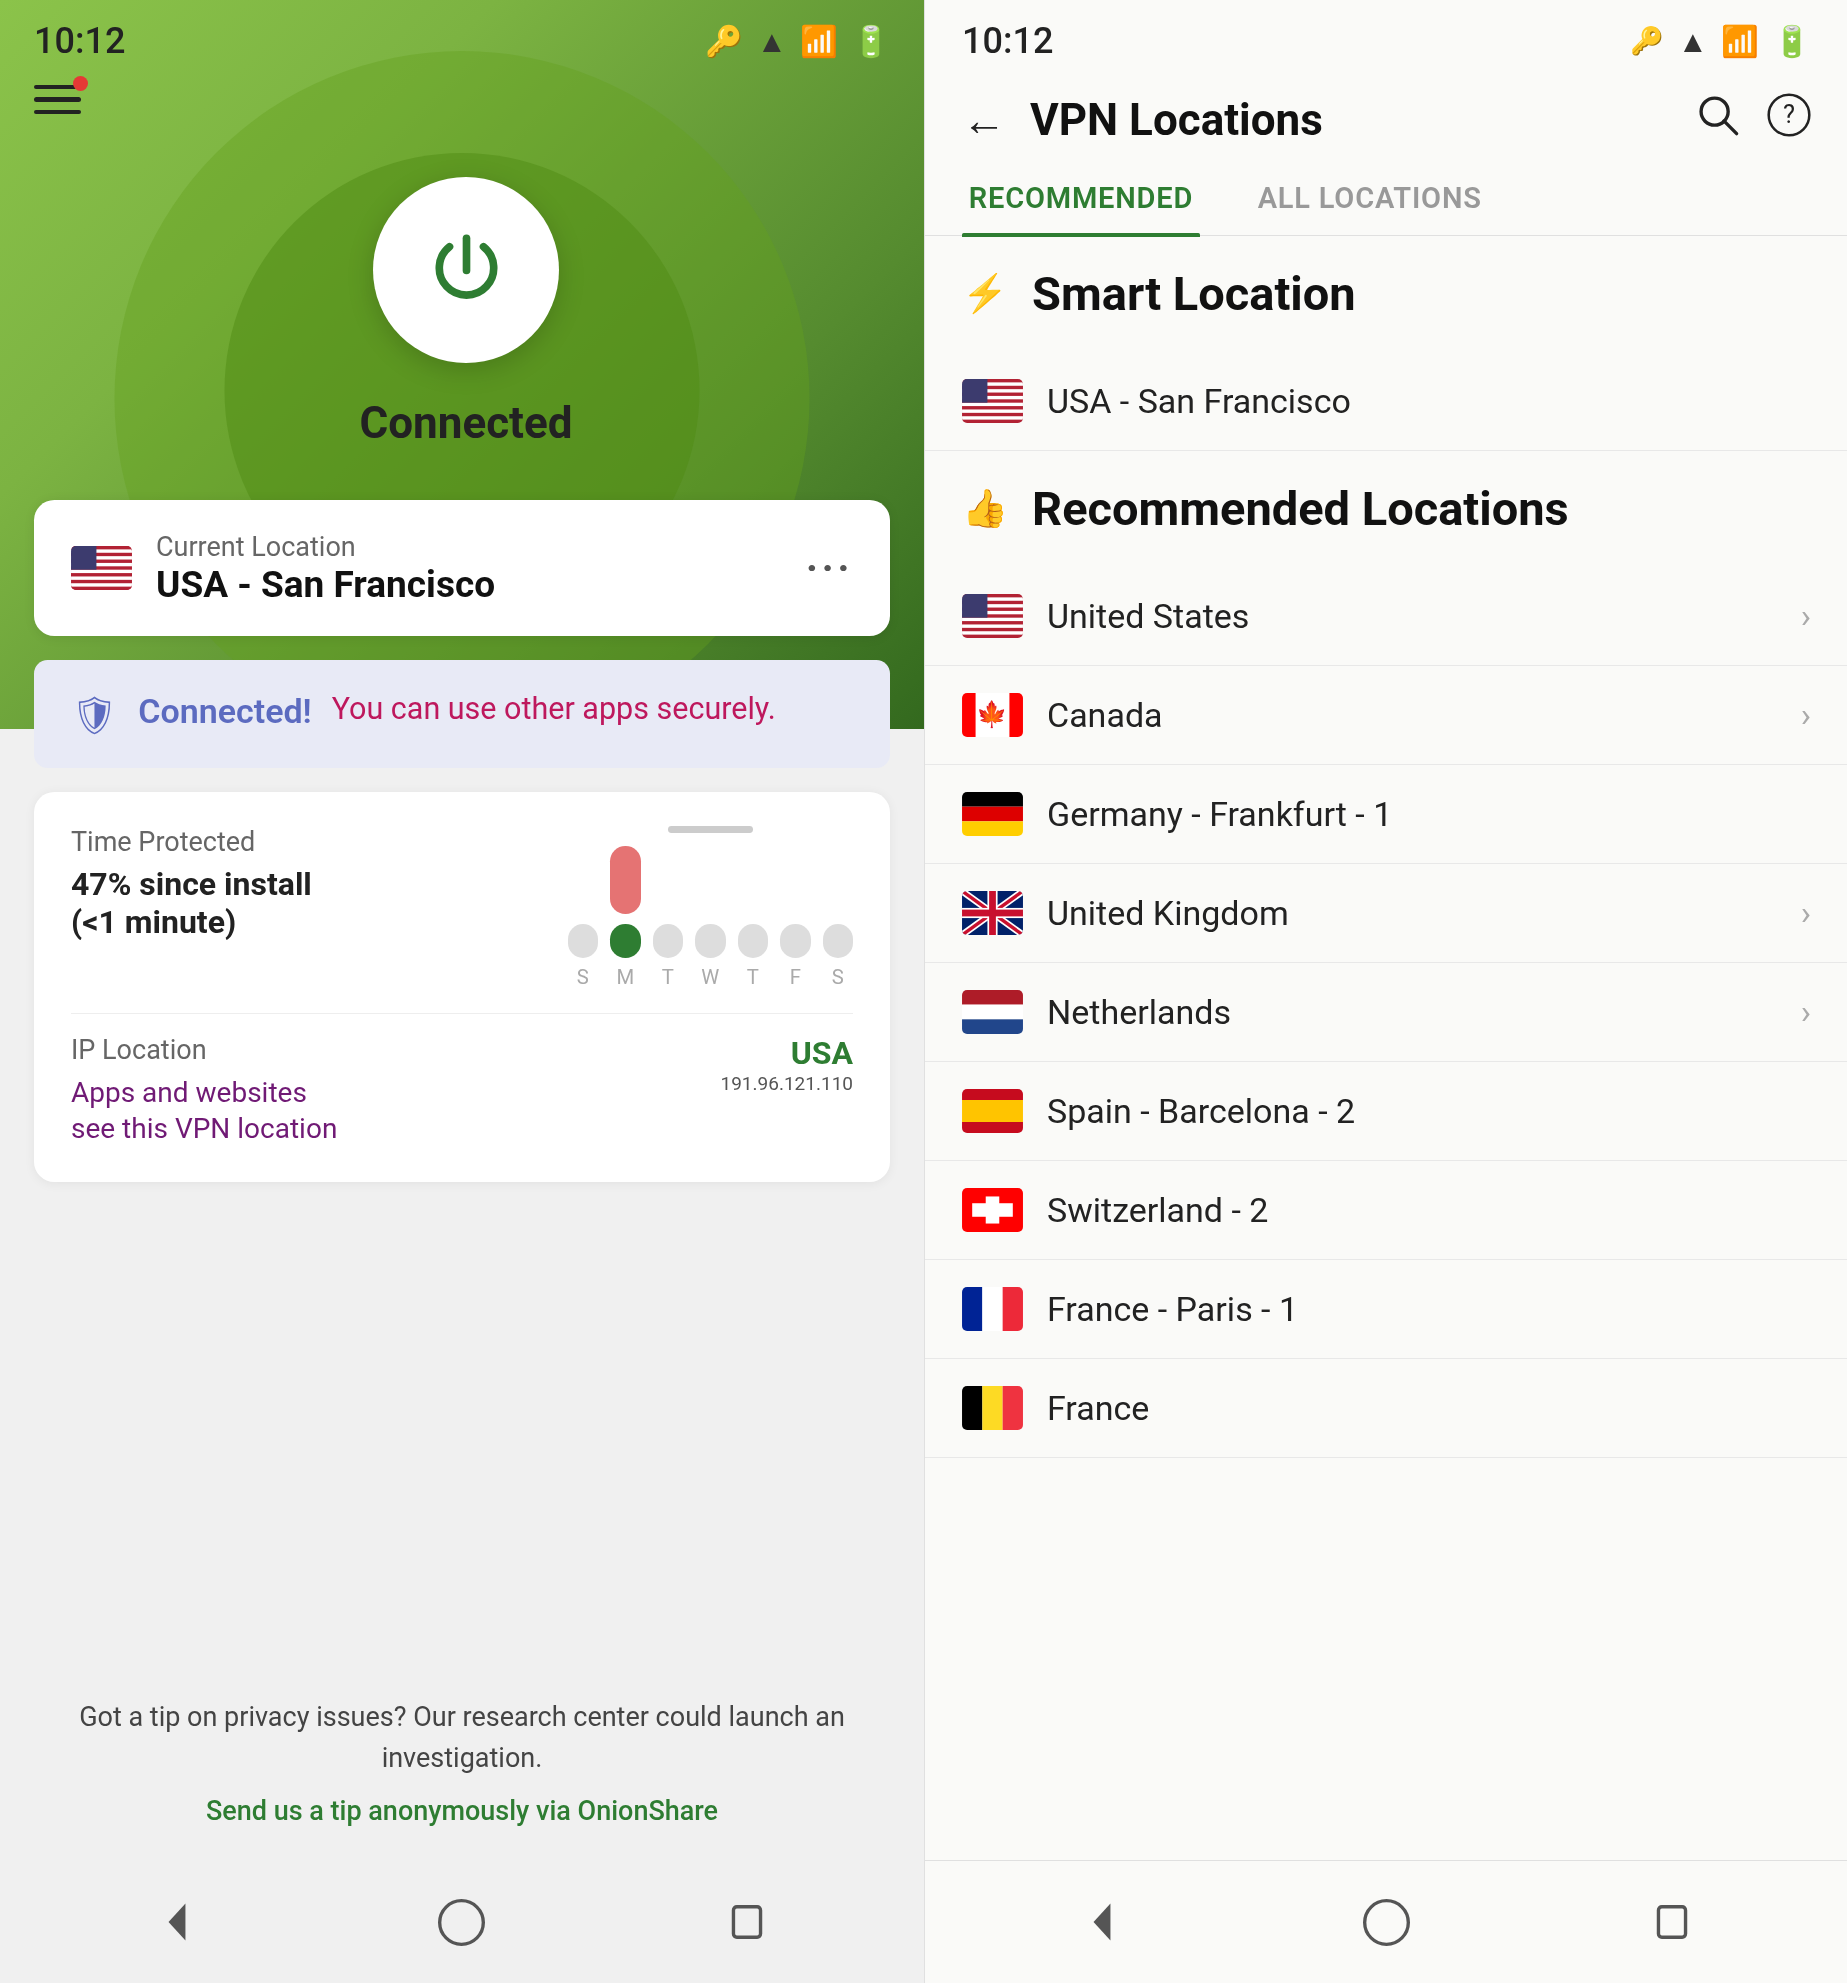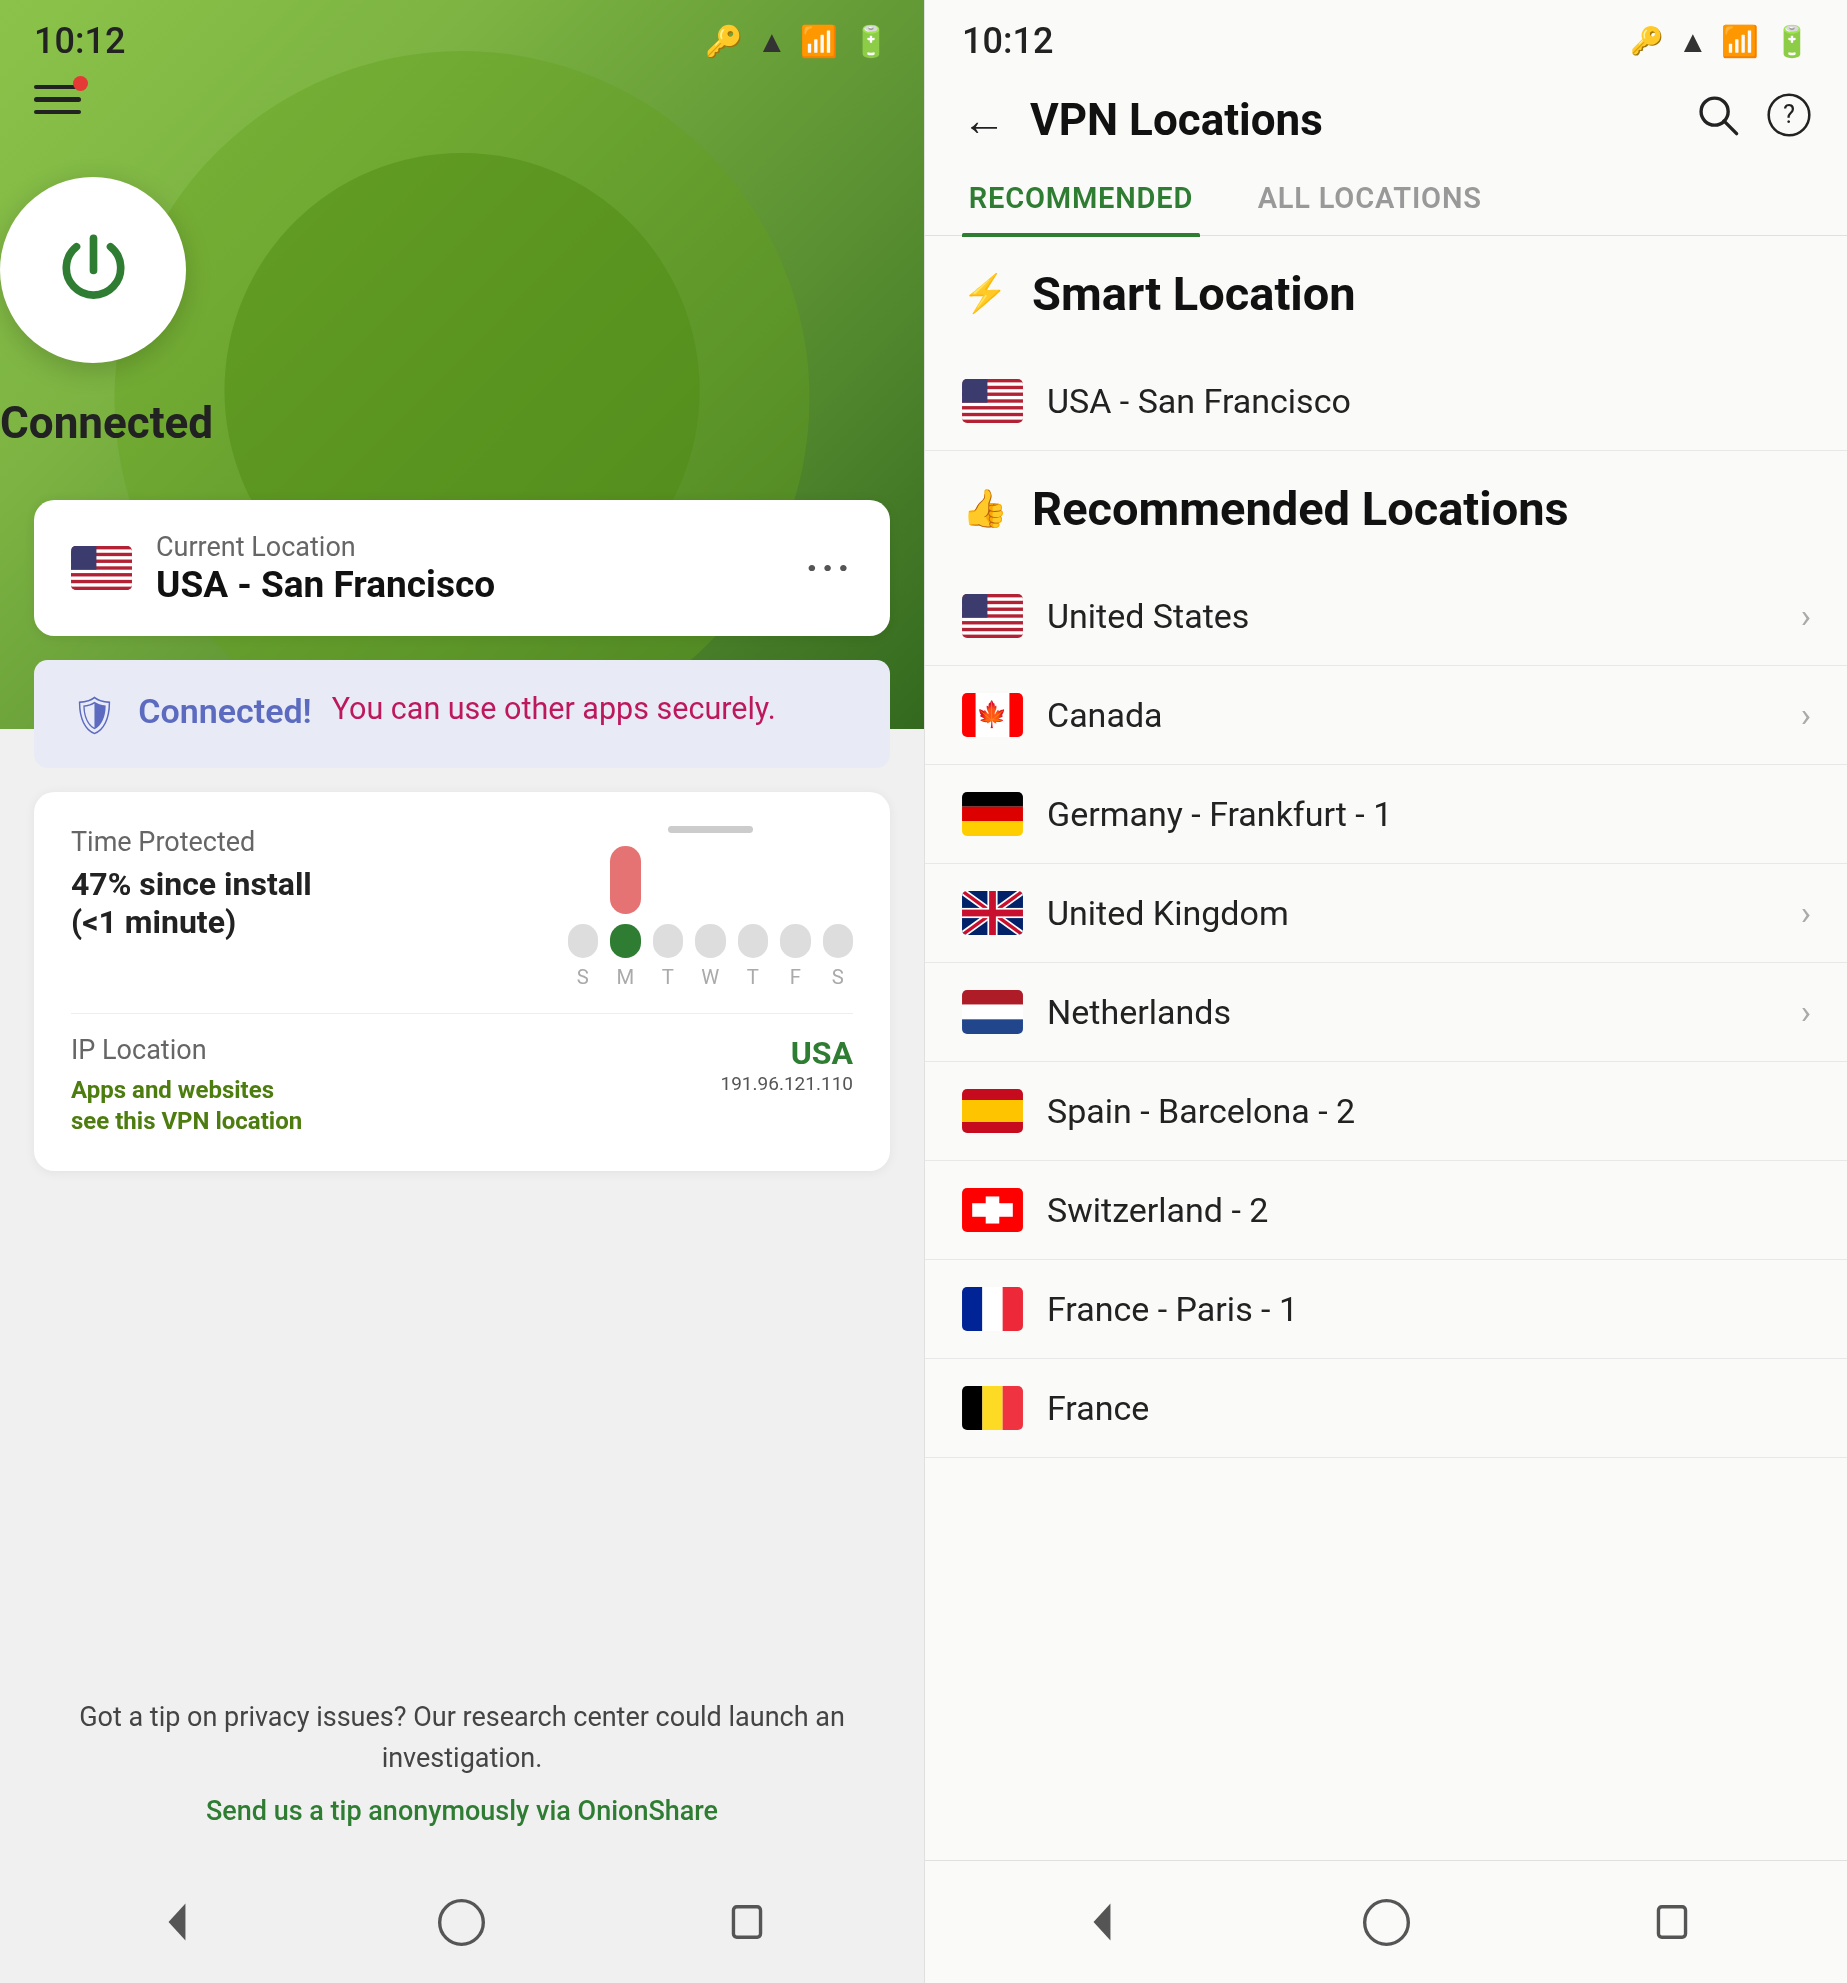--- a/index.html
+++ b/index.html
@@ -114,21 +114,23 @@
       height: 15.3px;
       background: #e53935;
       border-radius: 50%;
     }
 
     .power-button-area {
       position: relative;
       z-index: 10;
       display: flex;
       flex-direction: column;
+      align-items: center;
       margin-top: 51px;
+      padding-left: 8px;
     }
 
     .power-button {
       width: 186px;
       height: 186px;
       background: white;
       border-radius: 50%;
       display: flex;
       align-items: center;
       justify-content: center;
@@ -311,23 +313,23 @@
       align-items: flex-start;
     }
 
     .ip-label {
       font-size: 27px;
       color: #666;
       margin-bottom: 8.5px;
     }
 
     .ip-desc {
-      font-size: 24px;
-      font-weight: 700;
-      color: #4d7c0f;
+      font-size: 28px;
+      font-weight: 400;
+      color: #701a75;
       line-height: 1.3;
     }
 
     .ip-address {
       text-align: right;
     }
 
     .ip-country {
       font-size: 32px;
       font-weight: 700;

